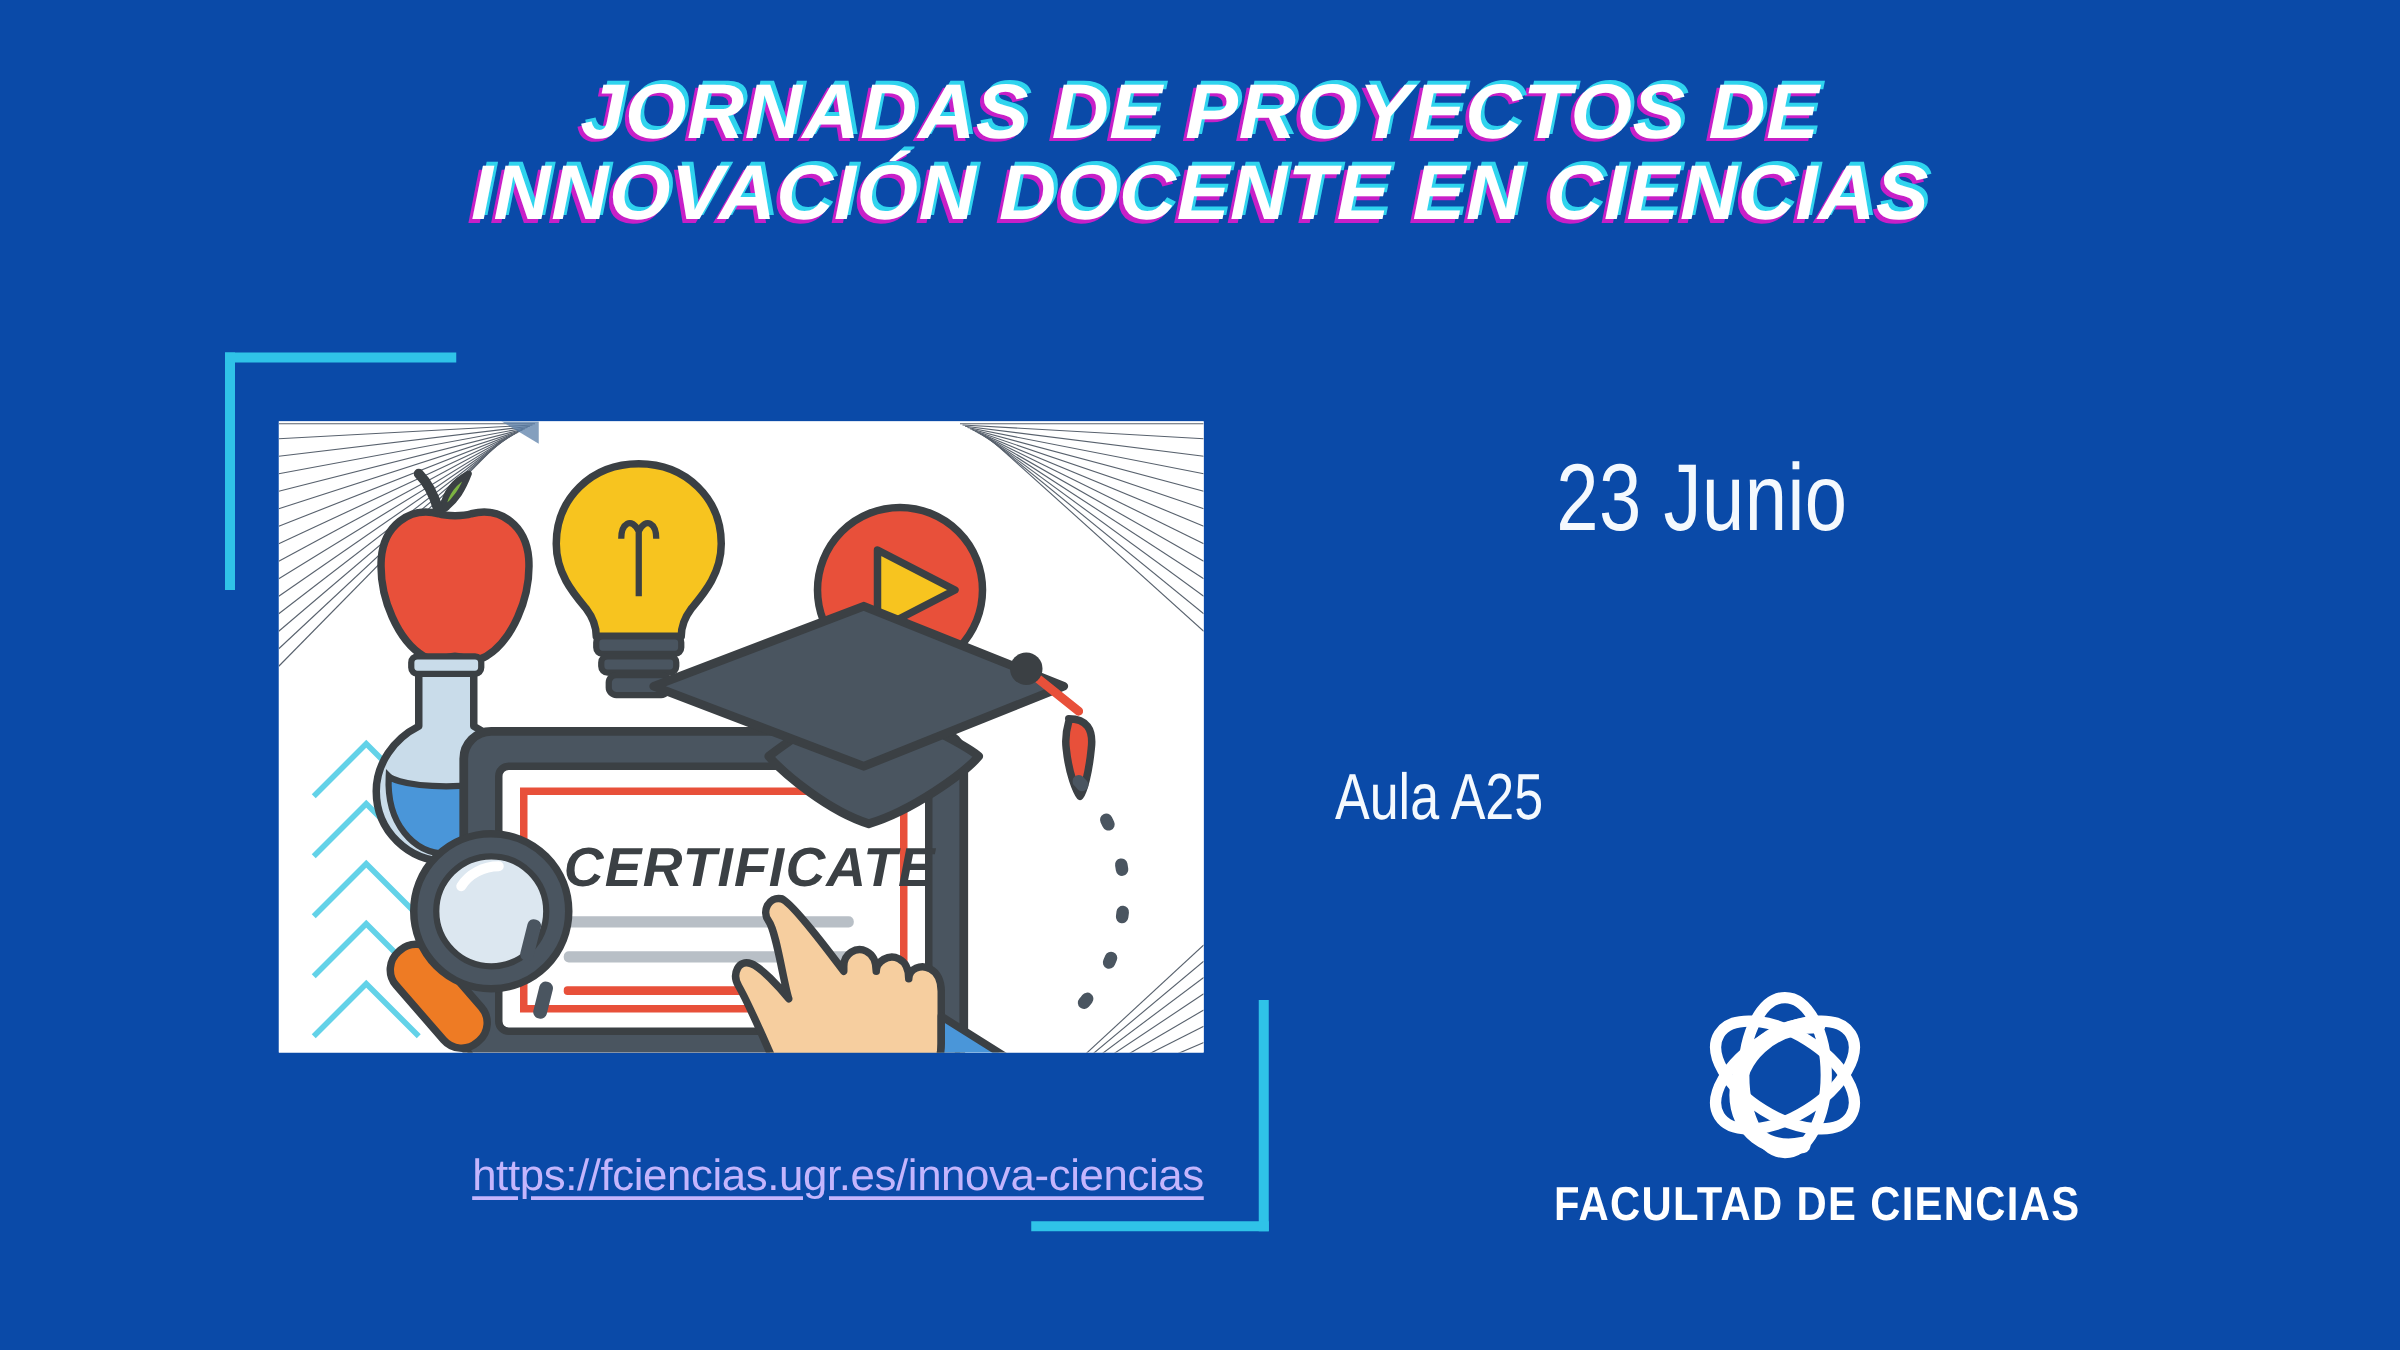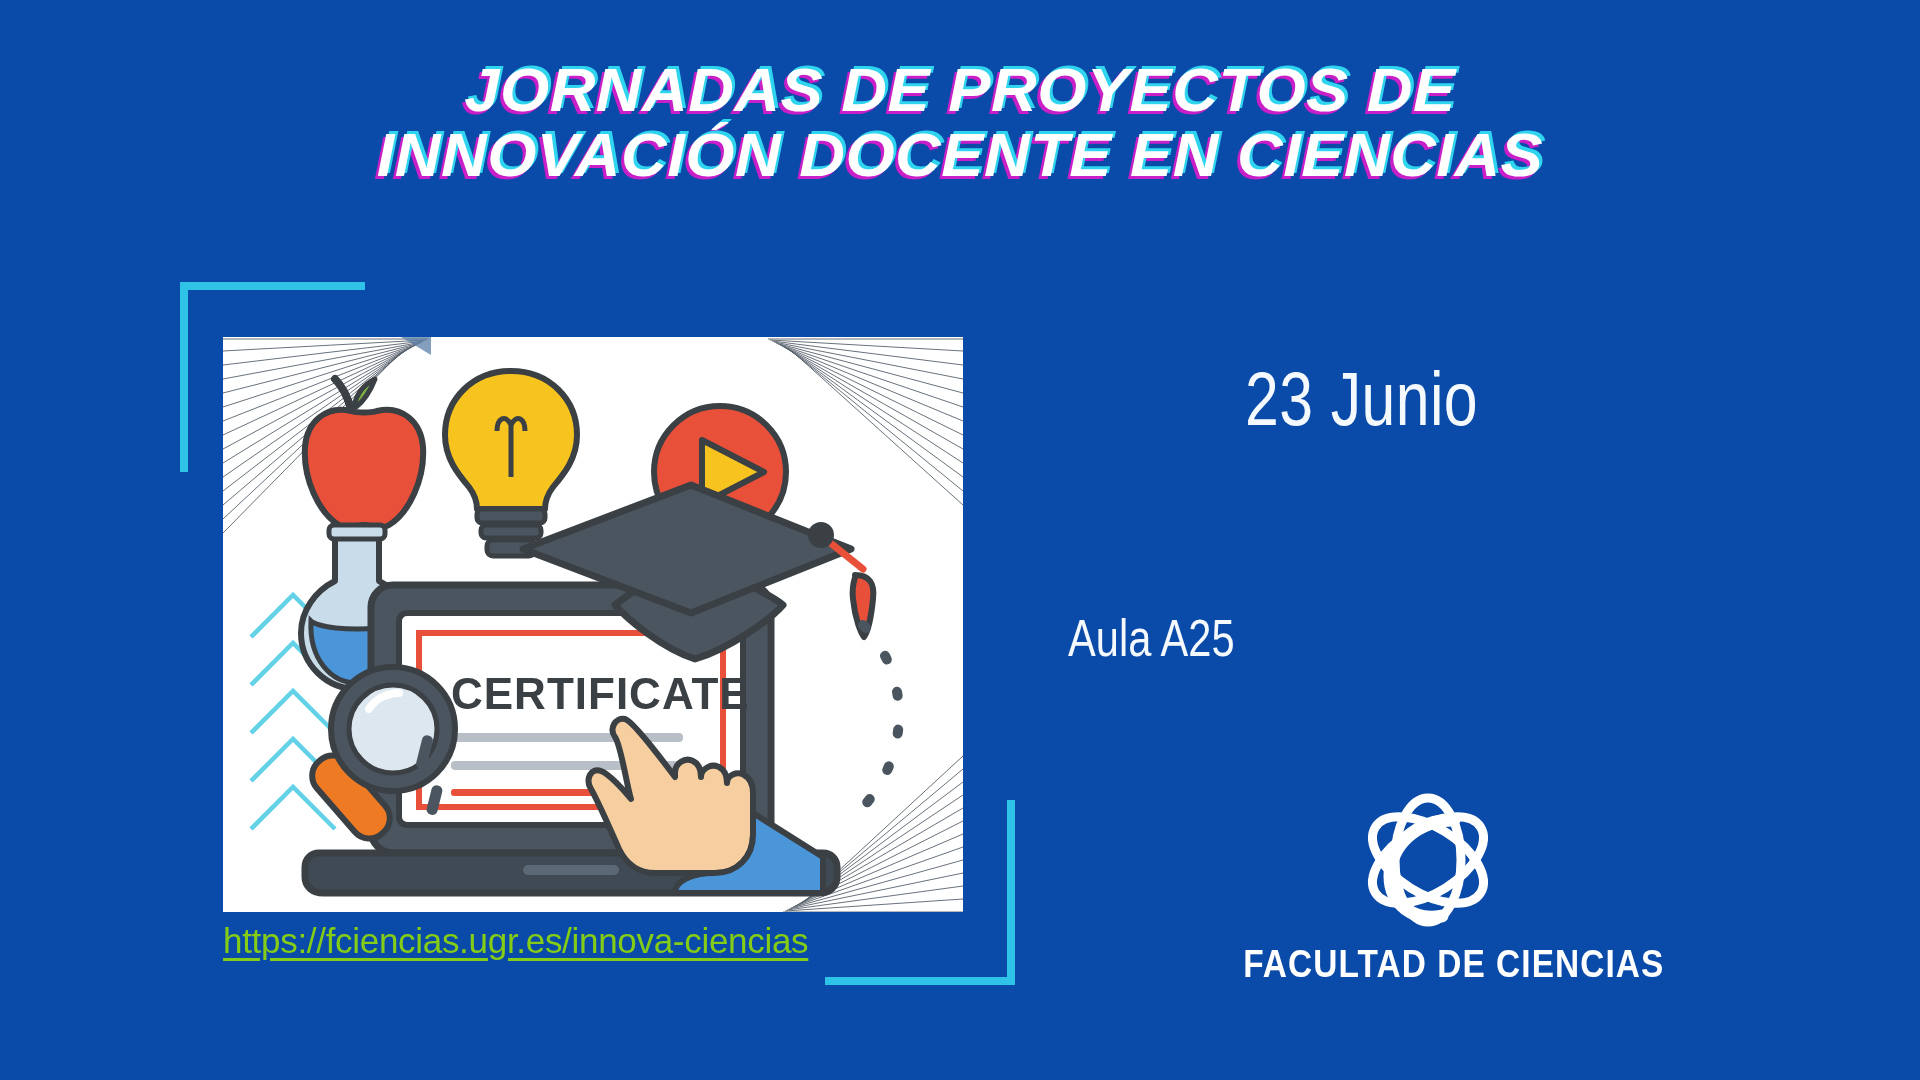--- a/index.html
+++ b/index.html
@@ -58,36 +58,37 @@
 
   
   #bracket-br { top:800px; left:825px; width:190px; height:185px; }
   #bracket-br .v { right:0; top:0; width:8px; height:185px; }
   #bracket-br .h { right:0; bottom:0; width:190px; height:8px; }
 
   
   #illustration {
     position:absolute;
     top:337px; left:223px;
-    width:740px; height:575px;
+    width:740px; height:505px;
     background:#ffffff;
     overflow:hidden;
     z-index:10;
+    font-style:italic;
   }
   #illustration svg { display:block; width:740px; height:575px; }
 
   
   #url-text {
     position:absolute;
     top:921px; left:223px;
     width:740px;
-    text-align:left;
+    text-align:right;
     font-family:"Liberation Sans", sans-serif;
     font-size:35px;
-    color:#84cc16;
+    color:#c4b5fd;
     text-decoration:underline;
     text-underline-offset:5px;
     letter-spacing:-0.3px;
     z-index:20;
     white-space:nowrap;
   }
 
   
   #date-text {
     position:absolute;

